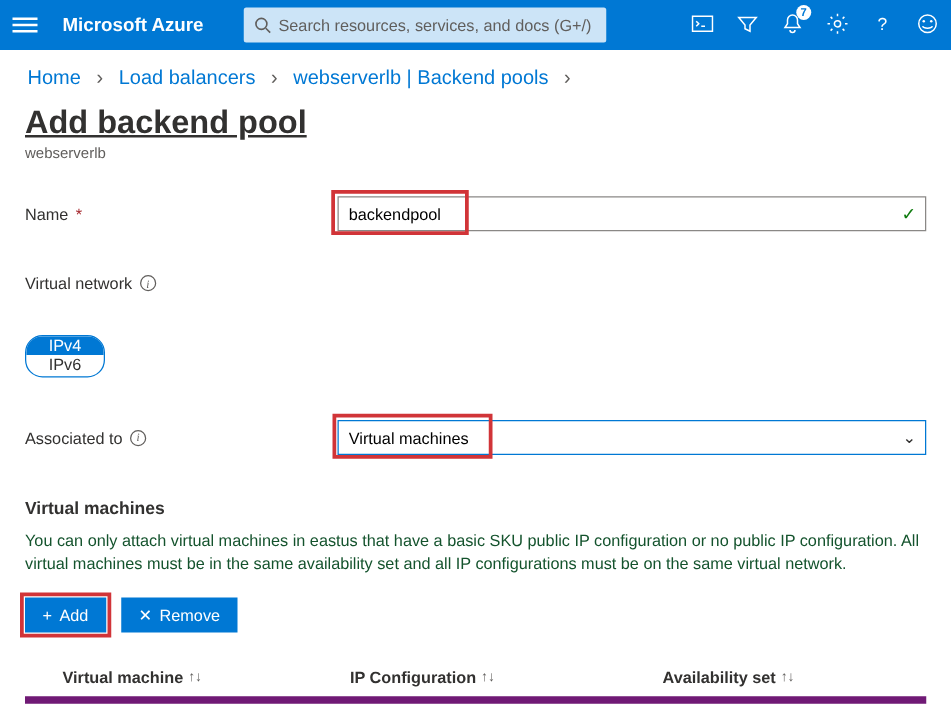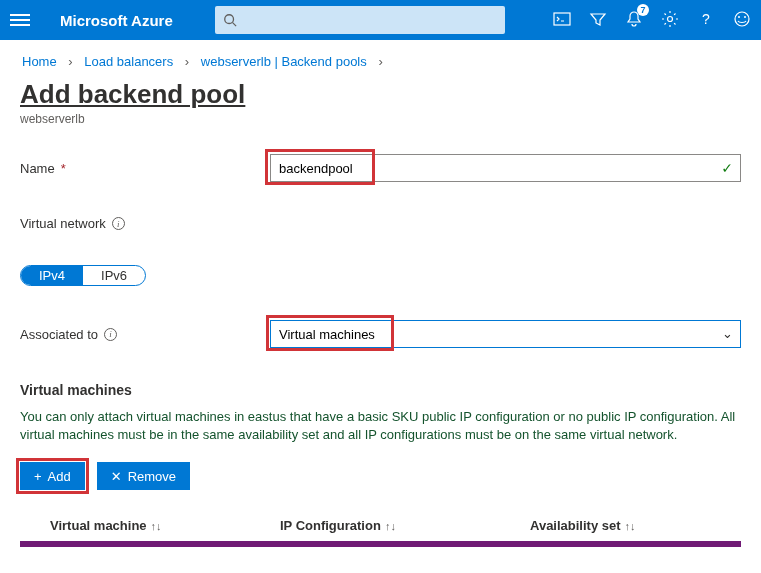--- a/index.html
+++ b/index.html
@@ -1,41 +1,41 @@
 <!DOCTYPE html>
 <html><head>
 <meta charset="utf-8">
 <style>
 * { box-sizing: border-box; margin: 0; padding: 0; }
 body { font-family: "Segoe UI", Arial, sans-serif; font-size: 13px; color: #323130; background: #fff; width: 761px; }
-.topbar { background: #0078d4; height: 40px; display: flex; align-items: center; padding: 0 10px; gap: 22px; color: #fff; }
+.topbar { background: #0078d4; height: 40px; display: flex; align-items: center; padding: 0 10px; gap: 12px; color: #fff; }
 .hamburger { width: 20px; cursor: pointer; }
 .hamburger div { height: 2px; background: #fff; margin: 3px 0; }
 .brand { font-weight: 600; font-size: 15px; margin-left: 8px; }
 .searchbox { flex: 1; background: rgba(255,255,255,0.8); border-radius: 2px; height: 28px; display: flex; align-items: center; padding: 0 8px; color: #605e5c; max-width: 290px; margin-left: 20px; }
 .searchbox svg { margin-right: 6px; }
 .topicons { display: flex; gap: 18px; margin-left: auto; align-items: center; }
 .topicon { position: relative; cursor: pointer; }
 .badge { position: absolute; top: -6px; right: -6px; background: #fff; color: #0078d4; border-radius: 50%; font-size: 9px; width: 12px; height: 12px; display: flex; align-items: center; justify-content: center; font-weight: 600; }
-.breadcrumb { padding: 14px 20px 0; font-size: 13px; color: #0078d4; }
+.breadcrumb { padding: 14px 20px 0; font-size: 16px; color: #0078d4; }
 .breadcrumb span { margin: 0 2px; }
 .breadcrumb .sep { color: #605e5c; margin: 0 6px; }
 .page { padding: 10px 20px 20px; }
 h1 { font-size: 26px; font-weight: 600; margin-bottom: 2px; text-decoration: underline; }
 .subtitle { color: #605e5c; font-size: 12px; margin-bottom: 28px; }
 .form-row { display: flex; align-items: center; margin-bottom: 34px; }
 .form-label { width: 250px; font-size: 13px; display: flex; align-items: center; gap: 6px; }
 .req { color: #a4262c; }
 .info-icon { width: 13px; height: 13px; border: 1px solid #605e5c; border-radius: 50%; display: inline-flex; align-items: center; justify-content: center; font-size: 9px; color: #605e5c; font-style: italic; font-family: serif; }
 .input-wrap { position: relative; flex: 1; max-width: 480px; display: flex; align-items: center; }
 .input-wrap input { width: 100%; height: 28px; border: 1px solid #8a8886; padding: 0 8px; font-size: 13px; }
 .checkmark { position: absolute; right: 8px; color: #107c10; font-size: 14px; }
 .highlight-red { outline: 3px solid #d13438; outline-offset: -1px; }
 .static-val { font-size: 13px; }
-.toggle-pill { display: flex; border: 1px solid #0078d4; border-radius: 14px; overflow: hidden; height: 21px; }
+.toggle-pill { display: flex; border: 1px solid #0078d4; border-radius: 14px; overflow: hidden; height: 34px; flex-direction: column; }
 .toggle-opt { padding: 0 18px; display: flex; align-items: center; font-size: 13px; cursor: pointer; }
 .toggle-opt.active { background: #0078d4; color: #fff; }
 .select-wrap { flex: 1; max-width: 480px; position: relative; }
 .select-wrap select { width: 100%; height: 28px; border: 1px solid #0078d4; padding: 0 8px; font-size: 13px; background: #fff; appearance: none; }
 .select-chevron { position: absolute; right: 8px; top: 6px; pointer-events: none; }
 .section-title { font-weight: 600; font-size: 14px; margin-top: 30px; margin-bottom: 10px; }
 .section-desc { font-size: 13px; color: #14532d; line-height: 1.4; margin-bottom: 18px; max-width: 720px; }
 .btn-row { display: flex; gap: 12px; margin-bottom: 20px; }
 .btn { height: 28px; padding: 0 14px; border: none; color: #fff; font-size: 13px; display: flex; align-items: center; gap: 6px; cursor: pointer; }
 .btn-primary { background: #0078d4; }
@@ -59,20 +59,21 @@
       <div></div>
       <div></div>
       <div></div>
     </div>
   <div class="brand">Microsoft Azure</div>
   <div class="searchbox">
     <svg width="14" height="14" viewBox="0 0 16 16">
         <circle cx="7" cy="7" r="5" stroke="#605e5c" stroke-width="1.5" fill="none"></circle>
         <line x1="11" y1="11" x2="15" y2="15" stroke="#605e5c" stroke-width="1.5"></line>
       </svg>
+    <span>Search resources, services, and docs (G+/)</span>
   </div>
   <div class="topicons">
     <div class="topicon">
       <svg width="18" height="18" viewBox="0 0 18 18">
           <rect x="1" y="3" width="16" height="12" stroke="#fff" fill="none" stroke-width="1.2"></rect>
           <path d="M4 7l2 2-2 2M8 11h3" stroke="#fff" fill="none" stroke-width="1.2"></path>
         </svg>
     </div>
     <div class="topicon">
       <svg width="18" height="18" viewBox="0 0 18 18">

